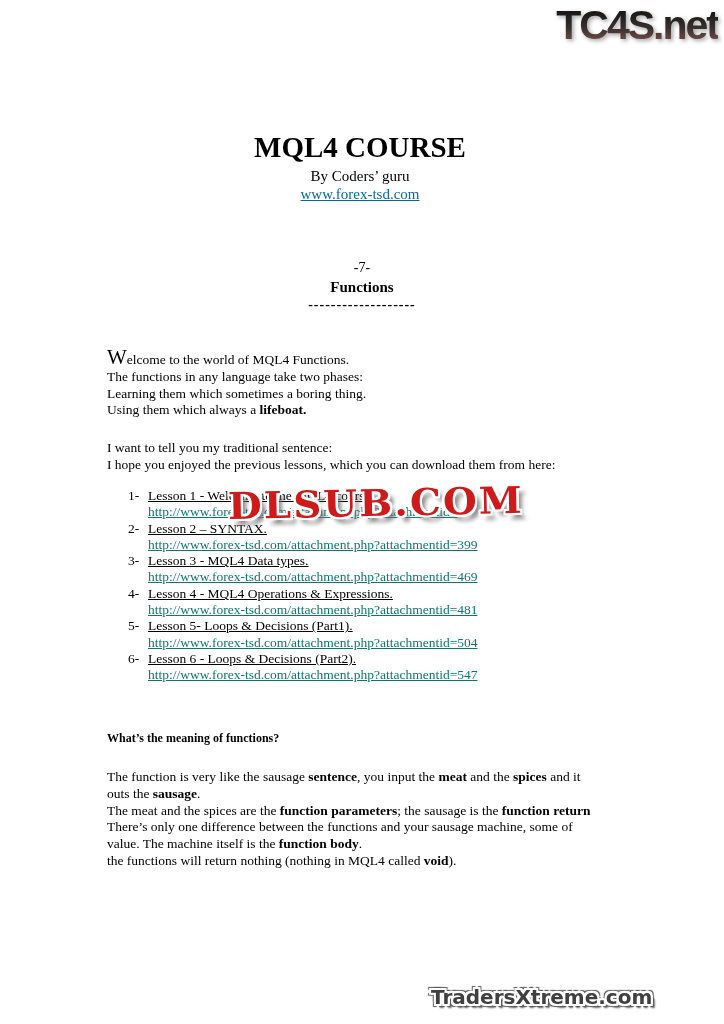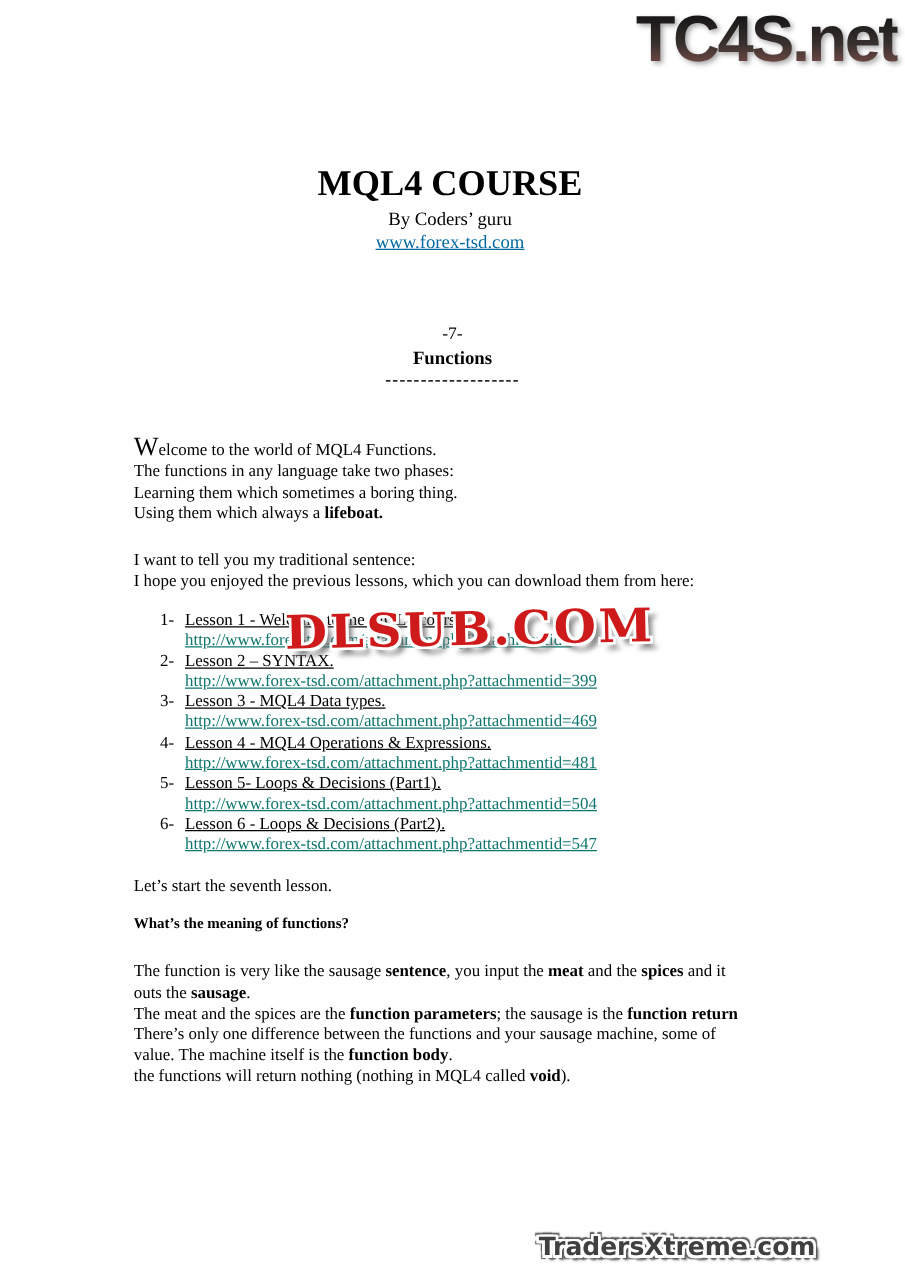--- a/index.html
+++ b/index.html
@@ -13,21 +13,21 @@
     color:#000;
     overflow:hidden;
   }
   .body-text { font-size:13.5px; line-height:16.8px; }
   .b { font-weight:bold; }
 
   
   .wm-tc4s {
     position:absolute; top:2px; right:6px;
     font-family:"Liberation Sans", sans-serif;
-    font-weight:bold; font-size:52px; letter-spacing:-2px;
+    font-weight:bold; font-size:41px; letter-spacing:-2px;
     background:linear-gradient(180deg,#141414 15%, #37302e 55%, #8a5650 95%);
     -webkit-background-clip:text; background-clip:text;
     color:transparent;
     filter:drop-shadow(2px 2px 2px rgba(60,60,60,0.45));
   }
   .wm-dlsub {
     position:absolute; top:484px; left:228px;
     font-family:"DejaVu Serif", serif;
     font-weight:bold; font-size:37px; letter-spacing:2px;
     color:#ce1a1a;
@@ -153,21 +153,20 @@
       <span class="num">6-</span>
       <span class="lesson-body">
         <span class="lesson-title">Lesson 6 - Loops &amp; Decisions (Part2).</span>
         <a href="#" class="url">http://www.forex-tsd.com/attachment.php?attachmentid=547</a>
       </span>
     </div>
   </div>
 
   <div class="wm-dlsub">DLSUB.COM</div>
 
-  <div class="start-line body-text">Let’s start the seventh lesson.</div>
 
   <div class="section-heading">What’s the meaning of functions?</div>
 
   <div class="sausage body-text">
     <div class="line"><span>The function is very like the sausage </span><span class="b">sentence</span><span>, you input the </span><span class="b">meat</span><span> and the </span><span class="b">spices</span><span> and it</span></div>
     <div class="line"><span>outs the </span><span class="b">sausage</span><span>.</span></div>
     <div class="line"><span>The meat and the spices are the </span><span class="b">function parameters</span><span>; the sausage is the </span><span class="b">function return</span></div>
     <div class="line"><span>There’s only one difference between the functions and your sausage machine, some of</span></div>
     <div class="line"><span>value. The machine itself is the </span><span class="b">function body</span><span>.</span></div>
     <div class="line"><span>the functions will return nothing (nothing in MQL4 called </span><span class="b">void</span><span>).</span></div>

